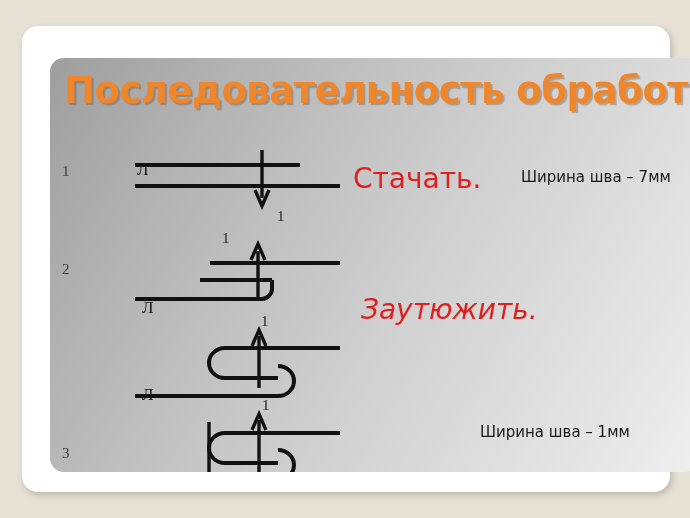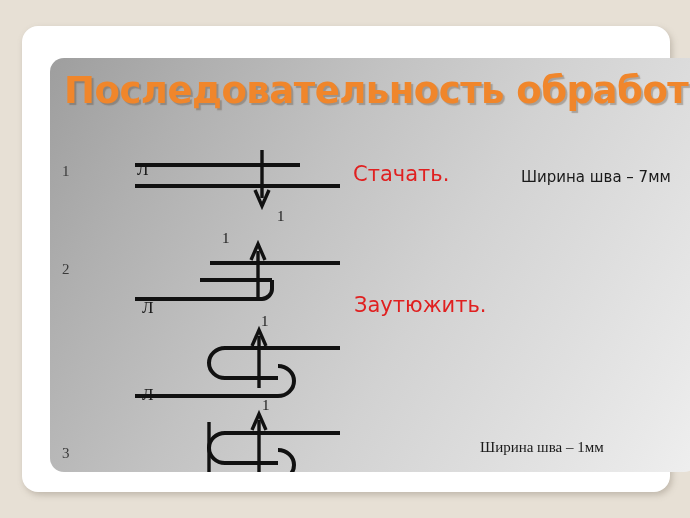--- a/index.html
+++ b/index.html
@@ -79,21 +79,21 @@
   .num-label {
     position: absolute;
     font-family: "Liberation Serif", serif;
     font-size: 15px;
     color: #1a1a1a;
   }
   
   .action {
     position: absolute;
     font-family: "DejaVu Sans", sans-serif;
-    font-size: 21px;
+    font-size: 28px;
     color: #e02020;
     white-space: nowrap;
   }
   
   .note {
     position: absolute;
     font-family: "DejaVu Sans", sans-serif;
     font-size: 15px;
     color: #1a1a1a;
     white-space: nowrap;
@@ -137,23 +137,23 @@
       <div class="l-label" style="left:92px; top:327px;">Л</div>
 
       <div class="num-label" style="left:227px; top:150px;">1</div>
       <div class="num-label" style="left:172px; top:172px;">1</div>
       <div class="num-label" style="left:211px; top:255px;">1</div>
       <div class="num-label" style="left:212px; top:339px;">1</div>
 
       <div class="action" style="left:303px; top:104px;">Стачать.</div>
       <div class="note" style="left:427px; top:110px;margin-left:44px;">Ширина шва – 7мм</div>
 
-      <div class="action" style="left:304px; top:235px;">Заутюжить.</div>
-
-      <div class="note" style="left:430px; top:381px;font-family:Liberation Serif, serif;">Ширина шва – 1мм</div>
+      <div class="action" style="left:311px; top:235px;font-style:italic;">Заутюжить.</div>
+
+      <div class="note" style="left:430px; top:365px;">Ширина шва – 1мм</div>
 
       <svg class="diagram" viewBox="0 0 648 414">
 
         <g>
           <line class="stroke" x1="85" y1="107" x2="250" y2="107"></line>
           <line class="stroke" x1="85" y1="128" x2="290" y2="128"></line>
           <line class="stroke-thin" x1="212" y1="92" x2="212" y2="140"></line>
           <path class="stroke-thin" d="M 205 132 L 212 148 L 219 132" stroke-linejoin="miter"></path>
         </g>
 

